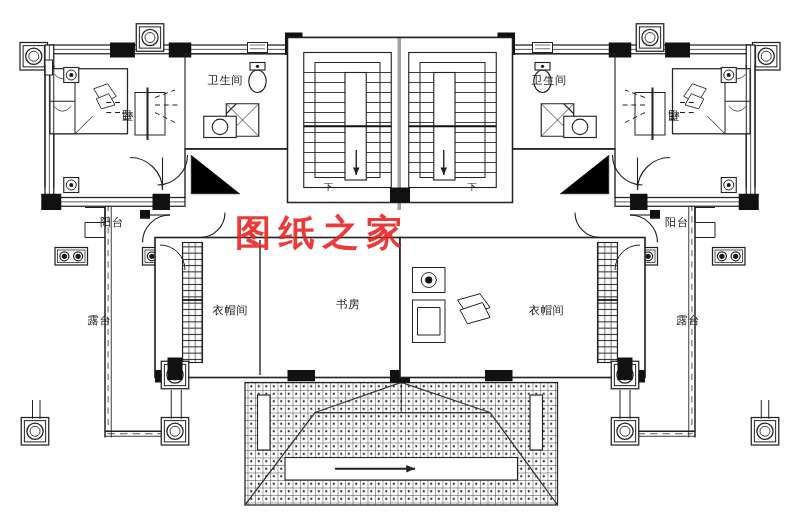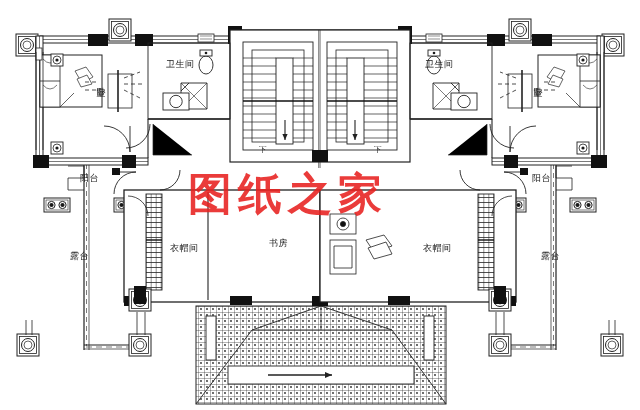--- a/index.html
+++ b/index.html
@@ -10,21 +10,21 @@
   }
   #plan svg{position:absolute;left:0;top:0;}
   .lbl{
     position:absolute;font-size:9px;color:#1a1a1a;white-space:nowrap;
     font-family:"DejaVu Sans","Liberation Sans",sans-serif;letter-spacing:.5px;
   }
   .lbl.vert{writing-mode:vertical-rl;text-orientation:upright;letter-spacing:0;}
   .lbl.small{font-size:7.5px;}
   .watermark{
     position:absolute;left:188px;top:172px;
-    font-size:44px;line-height:1;letter-spacing:6px;
+    font-size:29px;line-height:1;letter-spacing:6px;
     color:#e8211f;font-weight:bold;
     font-family:"DejaVu Sans","Liberation Sans",sans-serif;
     opacity:.88;pointer-events:none;
   }
 </style>
 </head>
 <body>
 
 <div id="plan">
 

